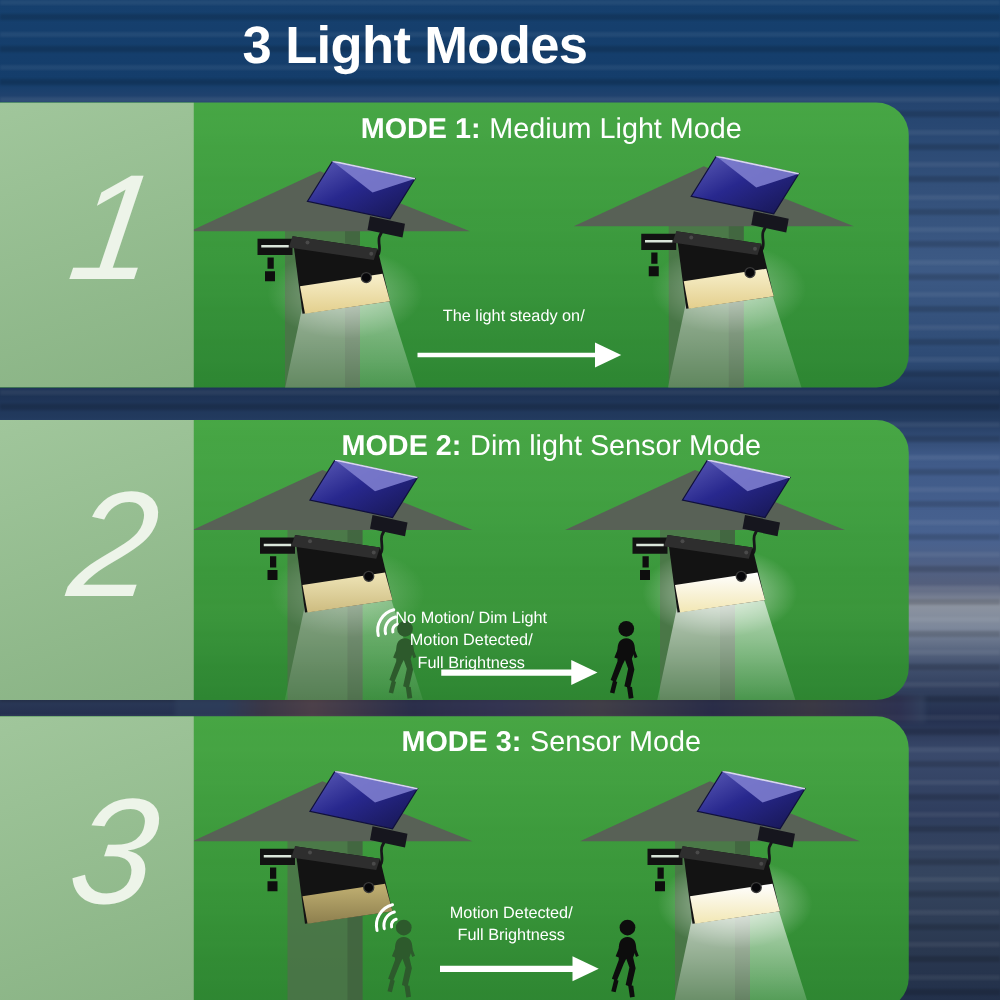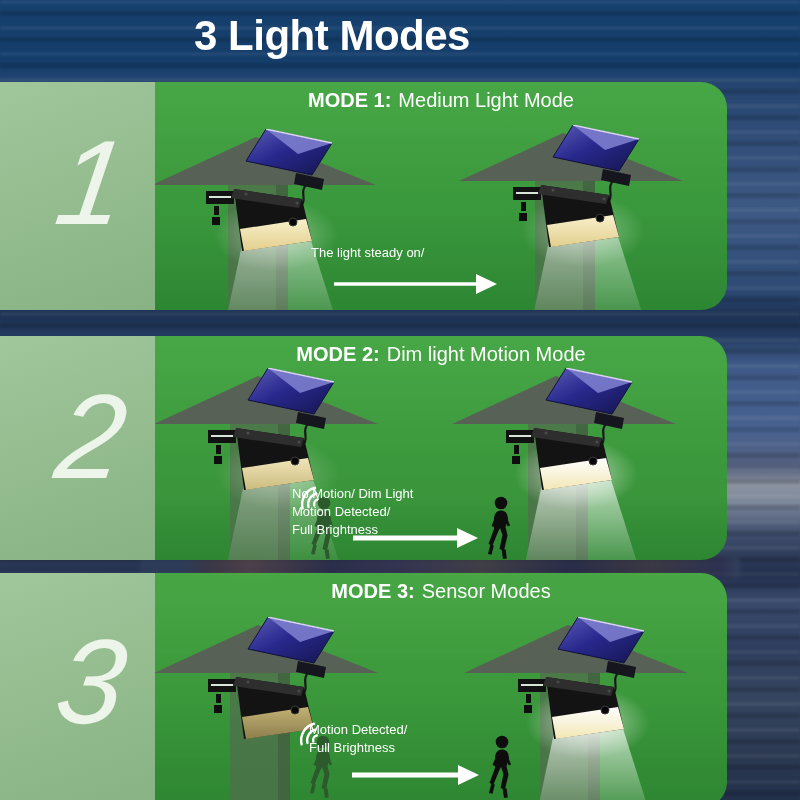--- a/index.html
+++ b/index.html
@@ -28,31 +28,31 @@
     background:linear-gradient(180deg, rgba(73,172,67,.95), rgba(58,156,56,.94) 55%, rgba(46,138,48,.95));}
   #p1{top:82px;height:228px}
   #p2{top:336px;height:224px}
   #p3{top:573px;height:235px}
   .numcol{position:absolute;left:0;top:0;bottom:0;width:155px;
     background:linear-gradient(160deg, rgba(163,199,158,.97), rgba(139,180,134,.97));}
   .big-number{position:absolute;right:30px;top:40px;width:110px;text-align:right;
     font-size:120px;line-height:1;font-style:italic;color:#edf4e9;transform:skewX(-8deg);}
   #p3 .big-number{top:48px}
   .mode-header{position:absolute;left:155px;right:0;top:7px;text-align:center;
-    color:#ffffff;font-size:20px;white-space:nowrap;}
+    color:#ffffff;font-size:23px;white-space:nowrap;}
   .mode-label{font-weight:bold;}
   .mode-name{font-weight:normal;margin-left:7px;}
   .scene{position:absolute;width:230px;height:210px;}
   #p1 .scene-a{left:150px;top:47px} #p1 .scene-b{left:457px;top:43px}
   #p2 .scene-a{left:152px;top:32px} #p2 .scene-b{left:450px;top:32px}
   #p3 .scene-a{left:152px;top:44px} #p3 .scene-b{left:462px;top:44px}
-  .caption{position:absolute;width:200px;color:#ffffff;
+  .caption{position:absolute;width:200px;color:#ffffff;text-align:center;
     font-size:13px;line-height:18px;}
   #p1 .caption{left:311px;top:162px}
-  #p2 .caption{left:292px;top:149px}
+  #p2 .caption{left:277px;top:149px}
   #p3 .caption{left:309px;top:148px}
   .arrow{position:absolute;height:28px;}
   #p1 .arrow{left:332px;top:188px}
   #p2 .arrow{left:351px;top:188px}
   #p3 .arrow{left:350px;top:188px}
   .person{position:absolute;width:34px;height:66px;}
   #p2 .person-a{left:307px;top:160px} #p2 .person-b{left:484px;top:160px}
   #p3 .person-a{left:306px;top:162px} #p3 .person-b{left:485px;top:162px}
   .waves{position:absolute;width:30px;height:30px;}
   #p2 .waves{left:292px;top:146px}
@@ -245,21 +245,21 @@
   <polygon points="84,60 152,70 149,79 81,69" fill="#2e2e2e"></polygon>
   <polygon points="90,100 156,90 162,112 94,122" fill="url(#ln3)"></polygon>
   <circle cx="143" cy="93" r="4" fill="#07070a" stroke="#3a3a3a" stroke-width="1"></circle>
   <circle cx="96" cy="65" r="1.6" fill="#4a4a4a"></circle>
           <circle cx="147" cy="74" r="1.6" fill="#4a4a4a"></circle>
   </svg></div>
     <div class="numcol">
       <div class="big-number">2</div>
     </div>
     <div class="mode-header">
-      <span class="mode-label">MODE 2:</span><span class="mode-name">Dim light Motion Mode</span>
+      <span class="mode-label">MODE 2:</span><span class="mode-name">Dim light Sensor Mode</span>
     </div>
     <div class="waves"><svg width="30" height="30" viewBox="0 0 30 30" xmlns="http://www.w3.org/2000/svg">
   <g fill="none" stroke="#ffffff" stroke-width="2.4" stroke-linecap="round" transform="rotate(-14 15 15)">
     <path d="M25 20 A5 5 0 0 0 20 25"></path>
     <path d="M25 14 A11 11 0 0 0 14 25"></path>
     <path d="M25 8 A17 17 0 0 0 8 25"></path>
   </g>
         </svg></div>
     <div class="person person-a"><svg width="34" height="66" viewBox="0 0 34 66" xmlns="http://www.w3.org/2000/svg">
   <g fill="#2d5a2c">
@@ -371,21 +371,21 @@
   <polygon points="84,60 152,70 149,79 81,69" fill="#2e2e2e"></polygon>
   <polygon points="90,100 156,90 162,112 94,122" fill="url(#ln5)"></polygon>
   <circle cx="143" cy="93" r="4" fill="#07070a" stroke="#3a3a3a" stroke-width="1"></circle>
   <circle cx="96" cy="65" r="1.6" fill="#4a4a4a"></circle>
           <circle cx="147" cy="74" r="1.6" fill="#4a4a4a"></circle>
   </svg></div>
     <div class="numcol">
       <div class="big-number">3</div>
     </div>
     <div class="mode-header">
-      <span class="mode-label">MODE 3:</span><span class="mode-name">Sensor Modes</span>
+      <span class="mode-label">MODE 3:</span><span class="mode-name">Sensor Mode</span>
     </div>
     <div class="waves"><svg width="30" height="30" viewBox="0 0 30 30" xmlns="http://www.w3.org/2000/svg">
   <g fill="none" stroke="#ffffff" stroke-width="2.4" stroke-linecap="round" transform="rotate(-14 15 15)">
     <path d="M25 20 A5 5 0 0 0 20 25"></path>
     <path d="M25 14 A11 11 0 0 0 14 25"></path>
     <path d="M25 8 A17 17 0 0 0 8 25"></path>
   </g>
         </svg></div>
     <div class="person person-a"><svg width="34" height="66" viewBox="0 0 34 66" xmlns="http://www.w3.org/2000/svg">
   <g fill="#2d5a2c">

